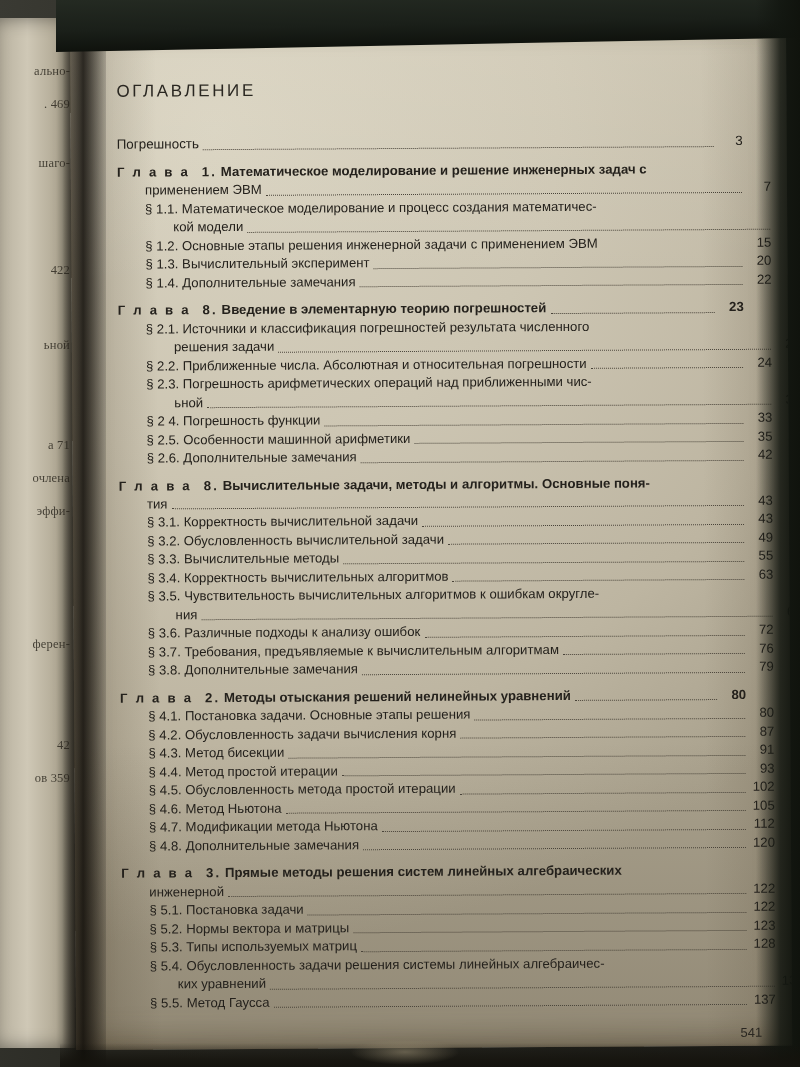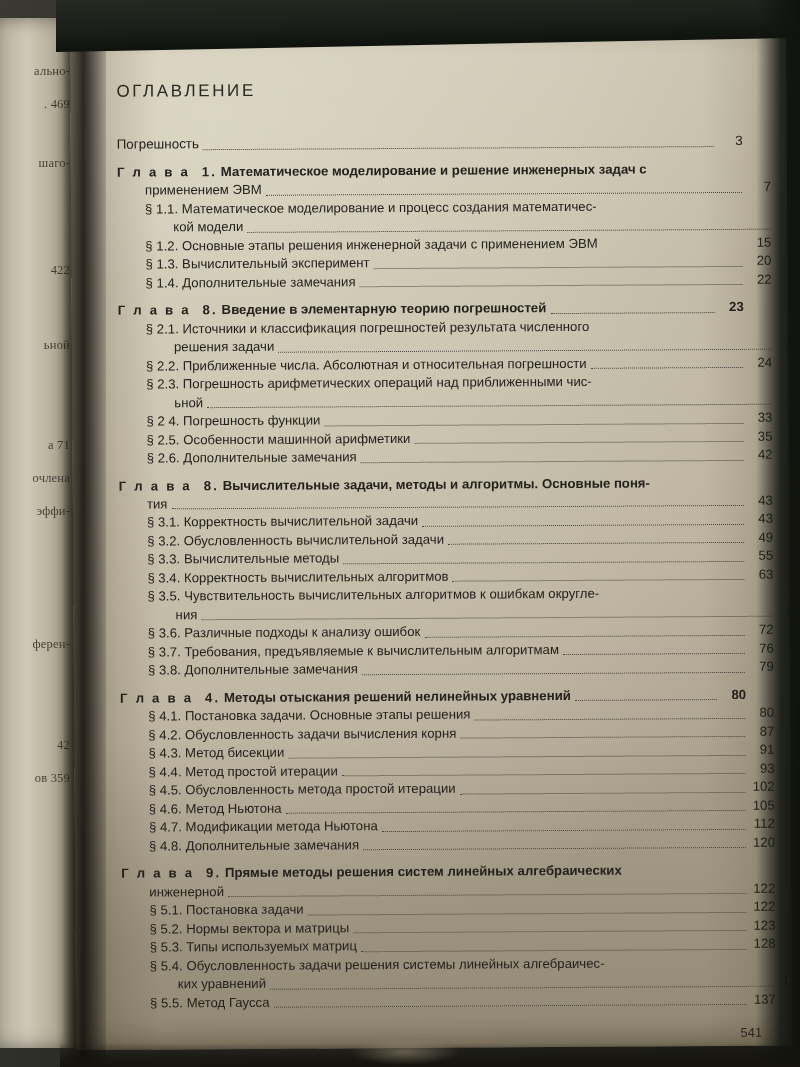--- a/index.html
+++ b/index.html
@@ -402,21 +402,21 @@
             <span class="txt">§ 3.7. Требования, предъявляемые к вычислительным алгоритмам</span>
             <span class="leader"></span>
             <span class="pg">76</span>
           </div>
           <div class="entry section">
             <span class="txt">§ 3.8. Дополнительные замечания</span>
             <span class="leader"></span>
             <span class="pg">79</span>
           </div>
           <div class="entry chapter">
-            <span class="txt"><span class="gl">Г л а в а  4.</span> Методы отыскания решений нелинейных уравнений</span>
+            <span class="txt"><span class="gl">Г л а в а  2.</span> Методы отыскания решений нелинейных уравнений</span>
             <span class="leader"></span>
             <span class="pg">80</span>
           </div>
           <div class="entry section">
             <span class="txt">§ 4.1. Постановка задачи. Основные этапы решения</span>
             <span class="leader"></span>
             <span class="pg">80</span>
           </div>
           <div class="entry section">
             <span class="txt">§ 4.2. Обусловленность задачи вычисления корня</span>
@@ -447,21 +447,21 @@
             <span class="txt">§ 4.7. Модификации метода Ньютона</span>
             <span class="leader"></span>
             <span class="pg">112</span>
           </div>
           <div class="entry section">
             <span class="txt">§ 4.8. Дополнительные замечания</span>
             <span class="leader"></span>
             <span class="pg">120</span>
           </div>
           <div class="entry noleader chapter">
-            <span class="txt"><span class="gl">Г л а в а  9.</span> Прямые методы решения систем линейных алгебраических</span>
+            <span class="txt"><span class="gl">Г л а в а  3.</span> Прямые методы решения систем линейных алгебраических</span>
             <span class="leader"></span>
             <span class="pg"></span>
           </div>
           <div class="entry cont ind-chap">
             <span class="txt">инженерной</span>
             <span class="leader"></span>
             <span class="pg">122</span>
           </div>
           <div class="entry section">
             <span class="txt">§ 5.1. Постановка задачи</span>

